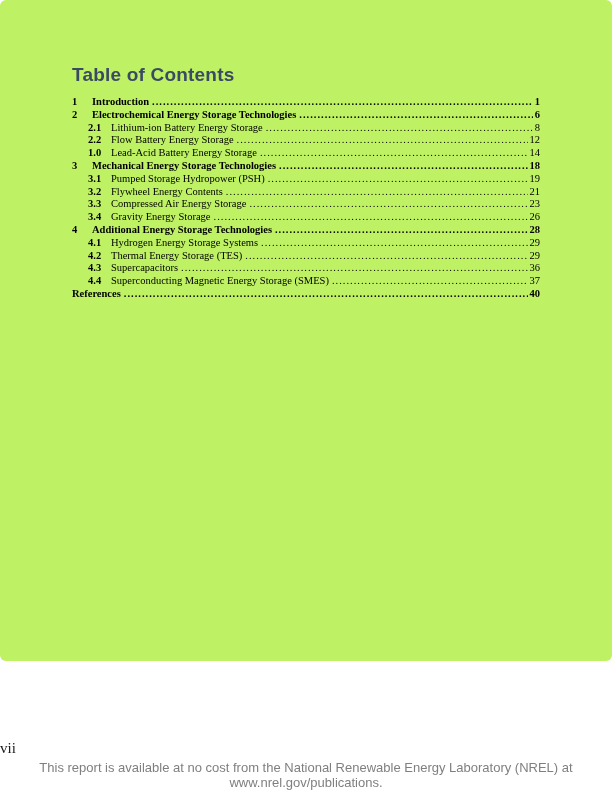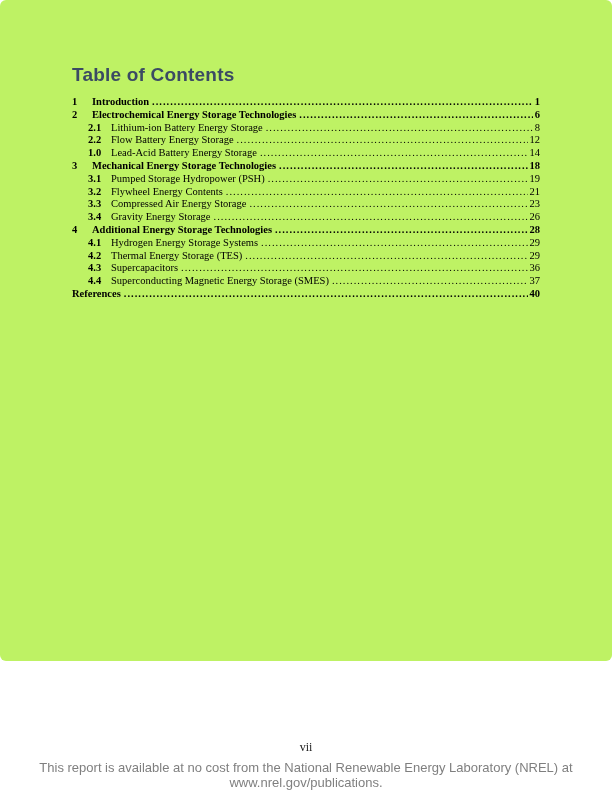--- a/index.html
+++ b/index.html
@@ -50,22 +50,21 @@
   }
   .toc-row .dots::after {
     content: "......................................................................................................................................................................................................";
     letter-spacing: 1px;
   }
   .toc-row .pg { flex: 0 0 auto; text-align: right; }
   .footer-page-num {
     position: absolute;
     left: 0; top: 740px;
     width: 612px;
-    text-align: center;
-    font-size: 12px;
+    font-size: 15px;
     color: #1a1a1a;
   }
   .footer-note {
     position: absolute;
     left: 0; top: 760px;
     width: 612px;
     text-align: center;
     font-family: "Liberation Sans", sans-serif;
     font-size: 13px;
     color: #7f7f7f;

